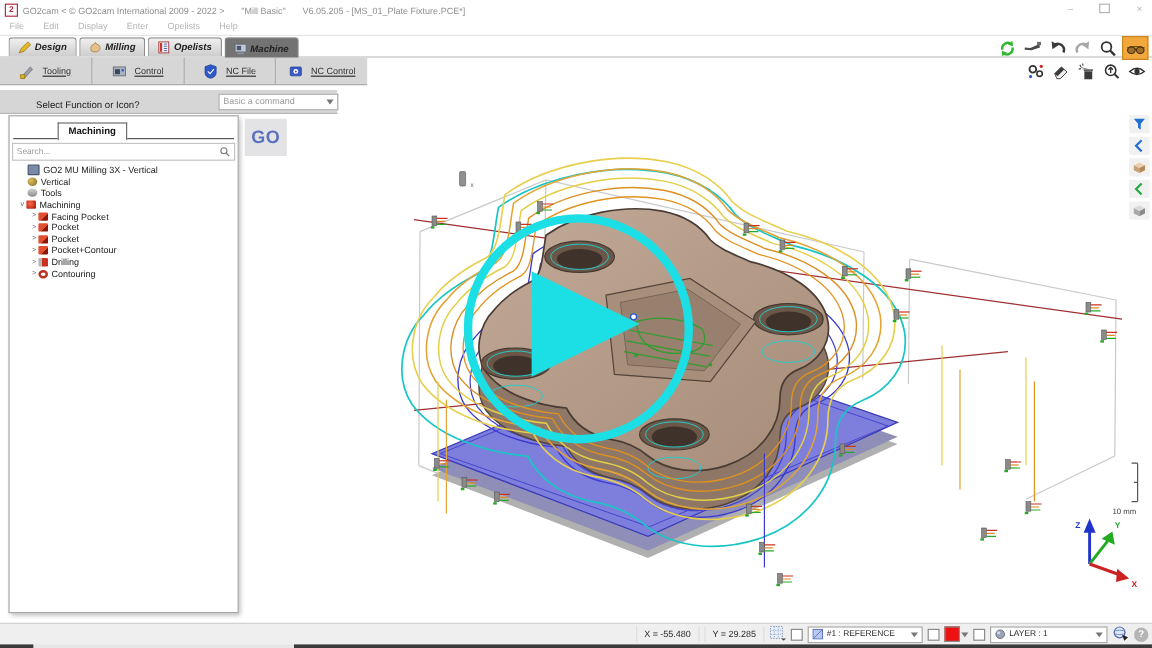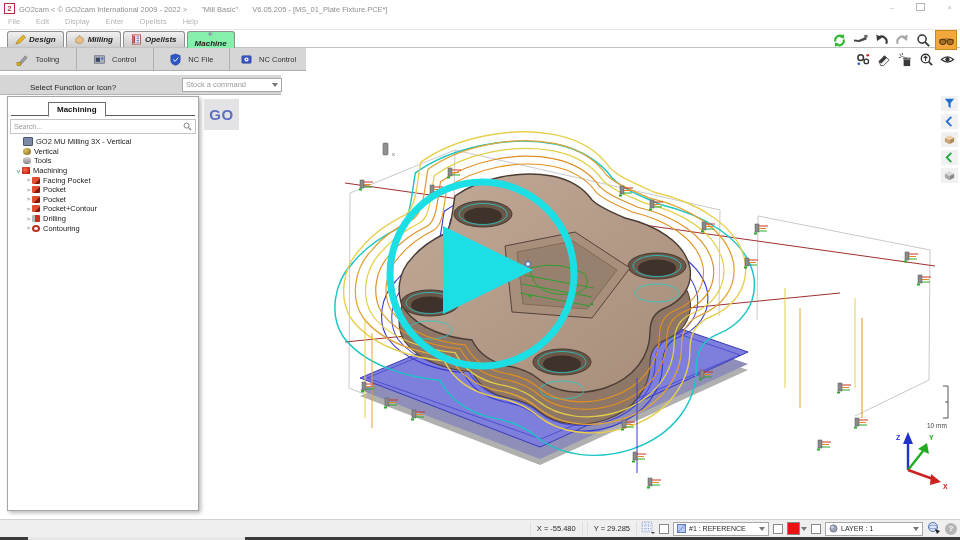--- a/index.html
+++ b/index.html
@@ -14,25 +14,25 @@
   .wctrl{position:absolute;top:0;height:14px;display:flex;align-items:center;gap:22px;right:8px;color:#b5b5b5;font-size:8px;}
   .maxbox{width:7px;height:6px;border:1px solid #b5b5b5;display:inline-block;}
   
   .menubar{top:14px;left:0;right:0;height:15px;display:flex;align-items:center;font-size:7.5px;color:#b4b4b4;border-bottom:1px solid #e6e6e6;}
   .menubar span{padding:0 8px;}
   
   .tabline{top:47px;left:0;width:960px;height:1px;background:#c2c2c2;}
   .tabrow{top:31px;left:7px;display:flex;z-index:3;}
   .tab{height:15px;display:flex;align-items:center;gap:3px;padding:0 7px;font-size:8px;font-weight:bold;color:#222;
        background:linear-gradient(#f0f0f0,#cdcdcd);border:1px solid #8f8f8f;border-bottom:none;border-radius:3px 3px 0 0;margin-right:2px;font-style:italic;}
-  .tab.active{background:#86efac;height:16px;margin-bottom:-1px;flex-direction:column;}
+  .tab.active{background:#737373;height:16px;margin-bottom:-1px;}
   .tab svg{width:11px;height:11px;}
   
   .subbar{top:48px;left:0;width:306px;height:22px;background:#d6d6d6;border-bottom:1px solid #aeaeae;display:flex;align-items:stretch;}
-  .rtool{flex:1;display:flex;align-items:center;justify-content:center;gap:6px;font-size:7.5px;color:#333;border-right:1px solid #b0b0b0;}
+  .rtool{flex:1;display:flex;align-items:center;justify-content:center;gap:6px;font-size:7.5px;color:#333;border-right:1px solid #b0b0b0;text-decoration:underline;}
   .rtool:last-child{border-right:none;text-align:center;}
   .rtool svg{width:13px;height:13px;}
   
   .icons1{top:30px;right:3px;display:flex;gap:2px;align-items:center;z-index:3;}
   .icons2{top:51px;right:3px;display:flex;gap:2px;align-items:center;z-index:3;}
   .qico{width:19px;height:17px;display:flex;align-items:center;justify-content:center;}
   .qico svg{width:15px;height:15px;}
   .amber{background:#f2a83c;border:1px solid #c8861e;width:20px;height:18px;}
   .amber svg{width:17px;height:13px;}
   
@@ -254,21 +254,21 @@
       <svg viewBox="0 0 16 16">
         <path d="M1.5 8 Q8 2.5 14.5 8 Q8 13.5 1.5 8z" fill="none" stroke="#333" stroke-width="1.2"></path>
         <circle cx="8" cy="8" r="2.3" fill="#333"></circle>
       </svg>
     </span>
 </div>
 
 <div class="abs cmdbar">
   <span class="cmdlabel">Select Function or Icon?</span>
   <div class="cmdcombo">
-    <span>Stock a command</span>
+    <span>Basic a command</span>
     <span class="caret"></span>
   </div>
 </div>
 
 <div class="abs panel">
   <div class="panel-line"></div>
   <div class="panel-tab">Machining</div>
   <div class="search-row">
     <span>Search...</span>
     <svg width="9" height="9" viewBox="0 0 10 10">

